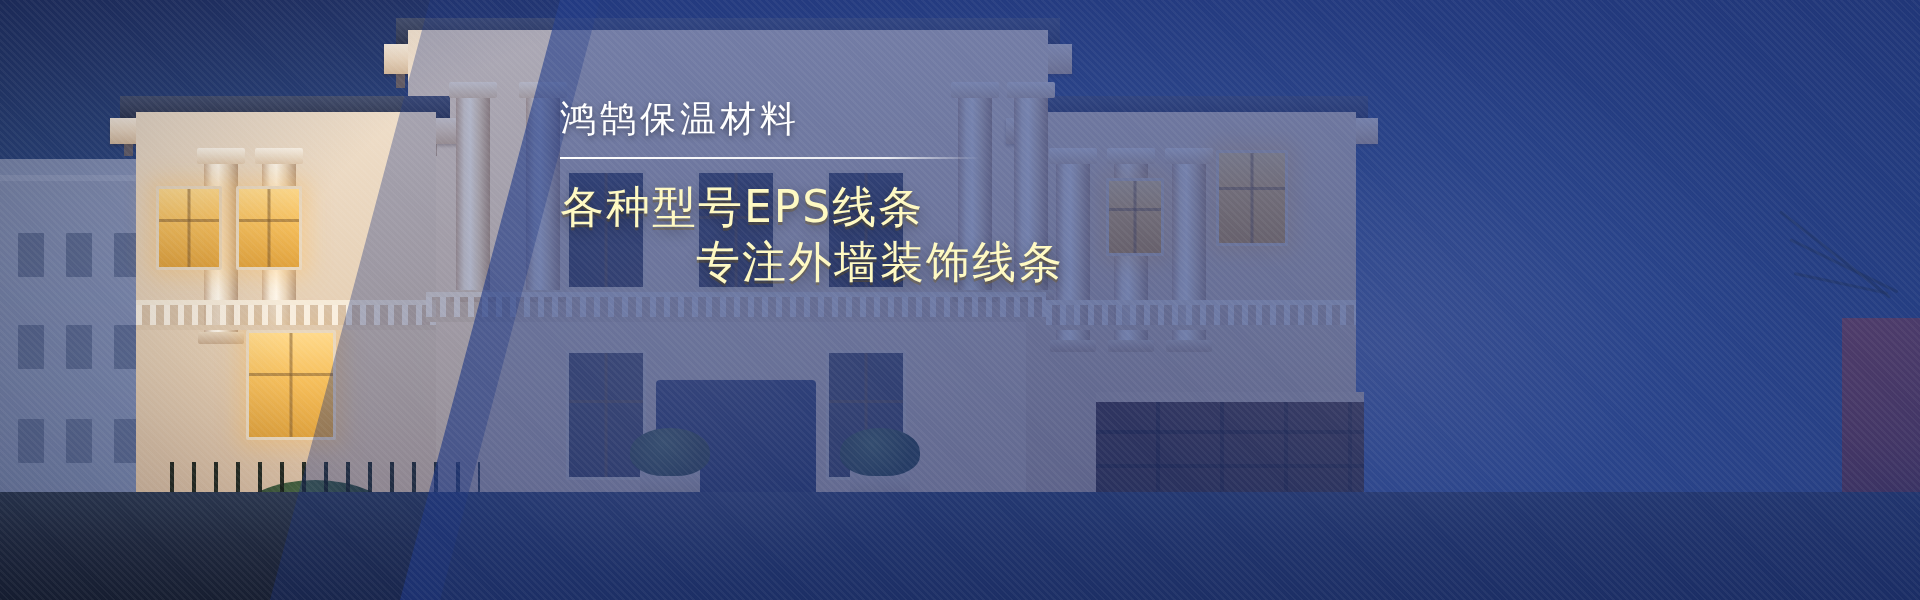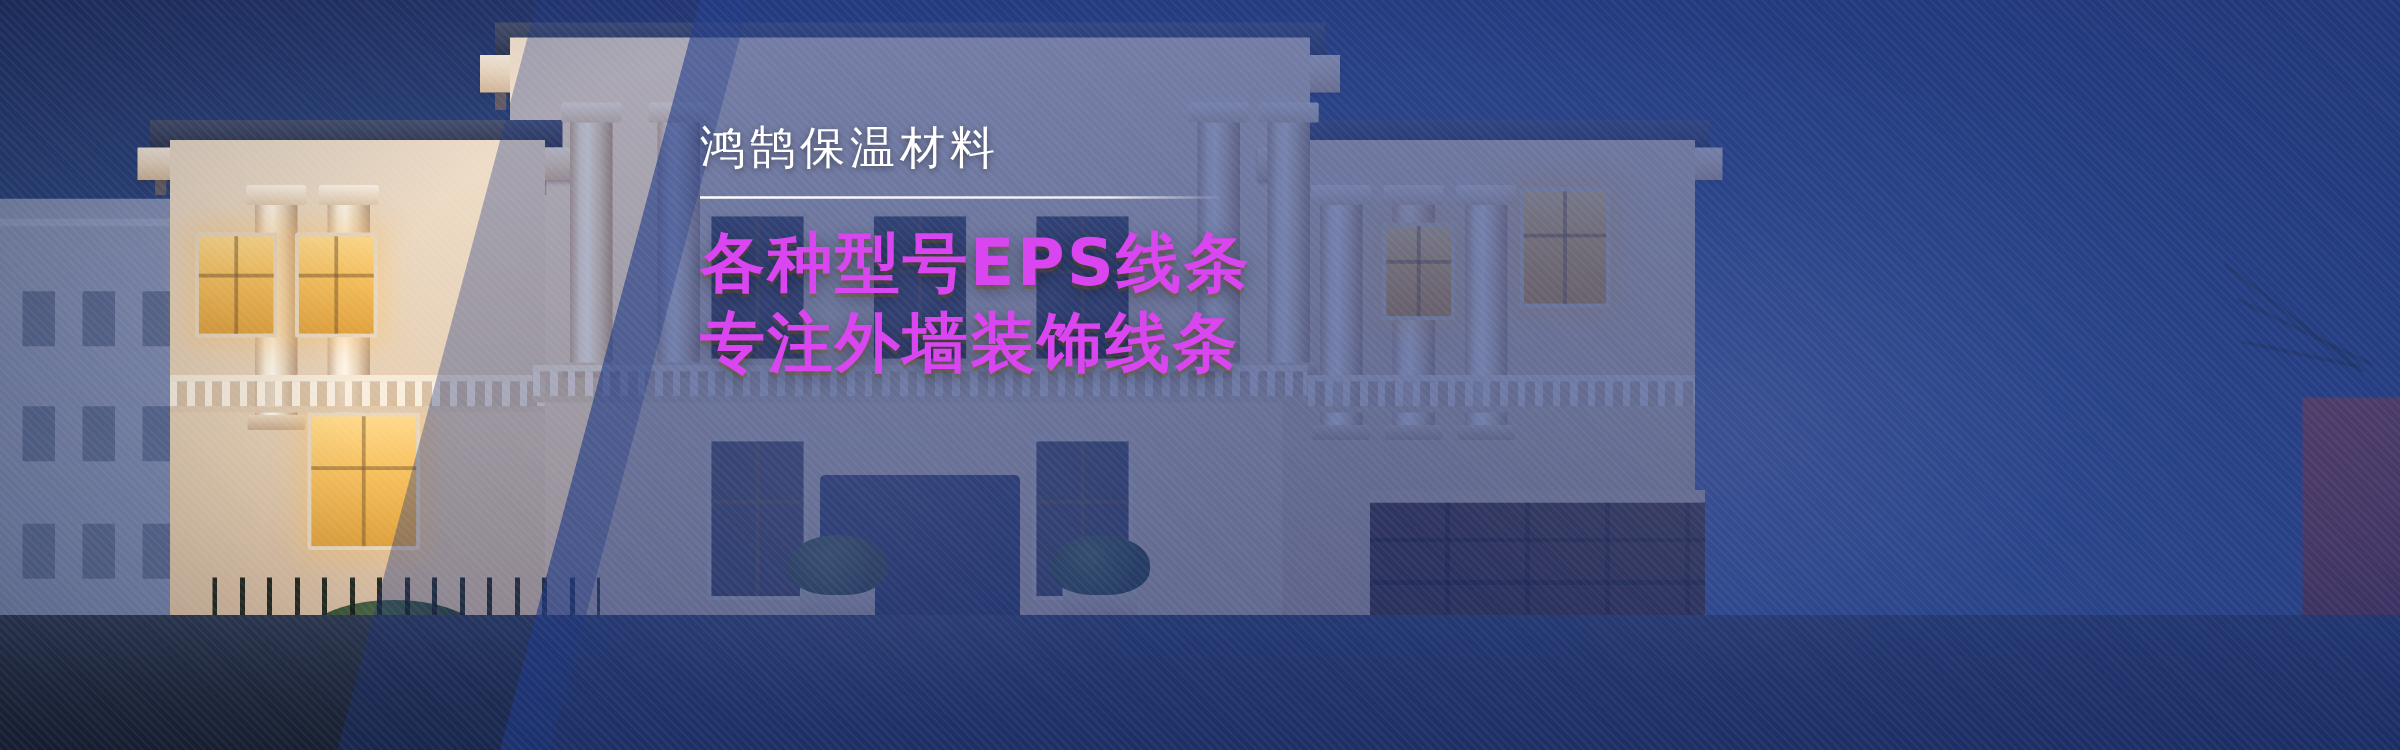--- a/index.html
+++ b/index.html
@@ -210,28 +210,28 @@
     font-size:36px; letter-spacing:4px; color:#ffffff; font-weight:400;
     text-shadow:0 2px 6px rgba(0,0,0,.45);
     line-height:1.25;
   }
   .rule{
     margin-top:16px; margin-bottom:22px;
     width:420px; height:2px;
     background:linear-gradient(90deg,#ffffff 0%, rgba(255,255,255,.85) 78%, rgba(255,255,255,0) 100%);
   }
   .headline{
-    font-size:52px; font-weight:bold; color:#d946ef;
+    font-size:44px; font-weight:normal; color:#fef9c3;
     letter-spacing:2px; line-height:1.16;
     text-shadow:
       0 3px 0 rgba(120,85,0,.30),
       0 5px 14px rgba(0,0,0,.40);
     white-space:nowrap;
   }
-  .headline + .headline{ margin-top:4px; }
+  .headline + .headline{ margin-top:4px;text-align:center; }
   .tagline{
     margin-top:34px;
     font-size:28px; color:#f2f5ff; letter-spacing:3px; font-weight:400;
     text-shadow:0 2px 6px rgba(0,0,0,.45);
     white-space:nowrap;
   }
 </style>
 </head>
 <body>
 

